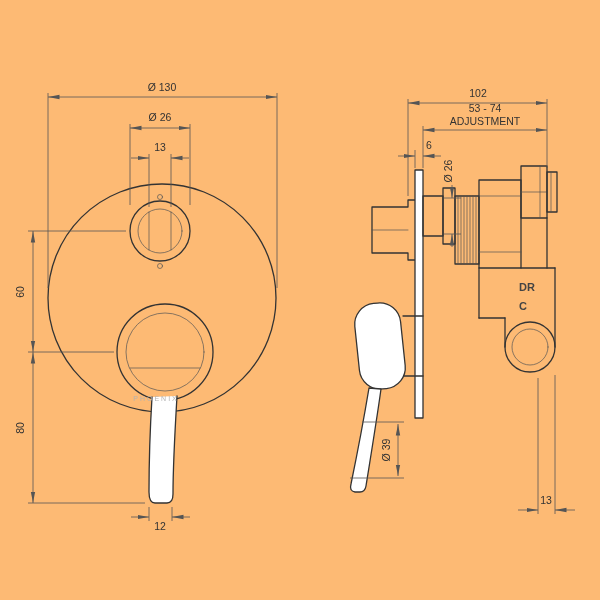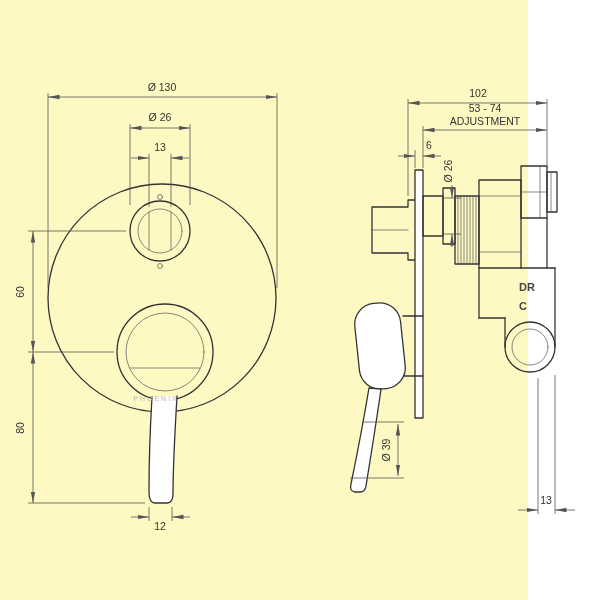--- a/index.html
+++ b/index.html
@@ -1,16 +1,16 @@
 <!DOCTYPE html>
 <html><head>
 <meta charset="utf-8">
 <style>
   html,body{margin:0;padding:0;background:#fff;}
-  .canvas{width:528px;height:600px;background:#fef9c3;position:relative;font-family:"Liberation Sans",sans-serif;}
+  .canvas{width:600px;height:600px;background:#fdba74;position:relative;font-family:"Liberation Sans",sans-serif;}
   svg{display:block;}
   .obj{stroke:#333;stroke-width:1.3;fill:none;stroke-linejoin:round;stroke-linecap:round;}
   .thin{stroke:#555;stroke-width:0.7;}
   .fw{fill:#fff;}
   .dim line{stroke:#555;stroke-width:0.8;fill:none;}
   text{font-family:"Liberation Sans",sans-serif;font-size:10.5px;fill:#333;text-anchor:middle;}
   .mark{font-weight:bold;font-size:11px;fill:#444;}
   .brand{font-size:7px;fill:#b3b3b3;letter-spacing:2px;}
 </style>
 </head>

